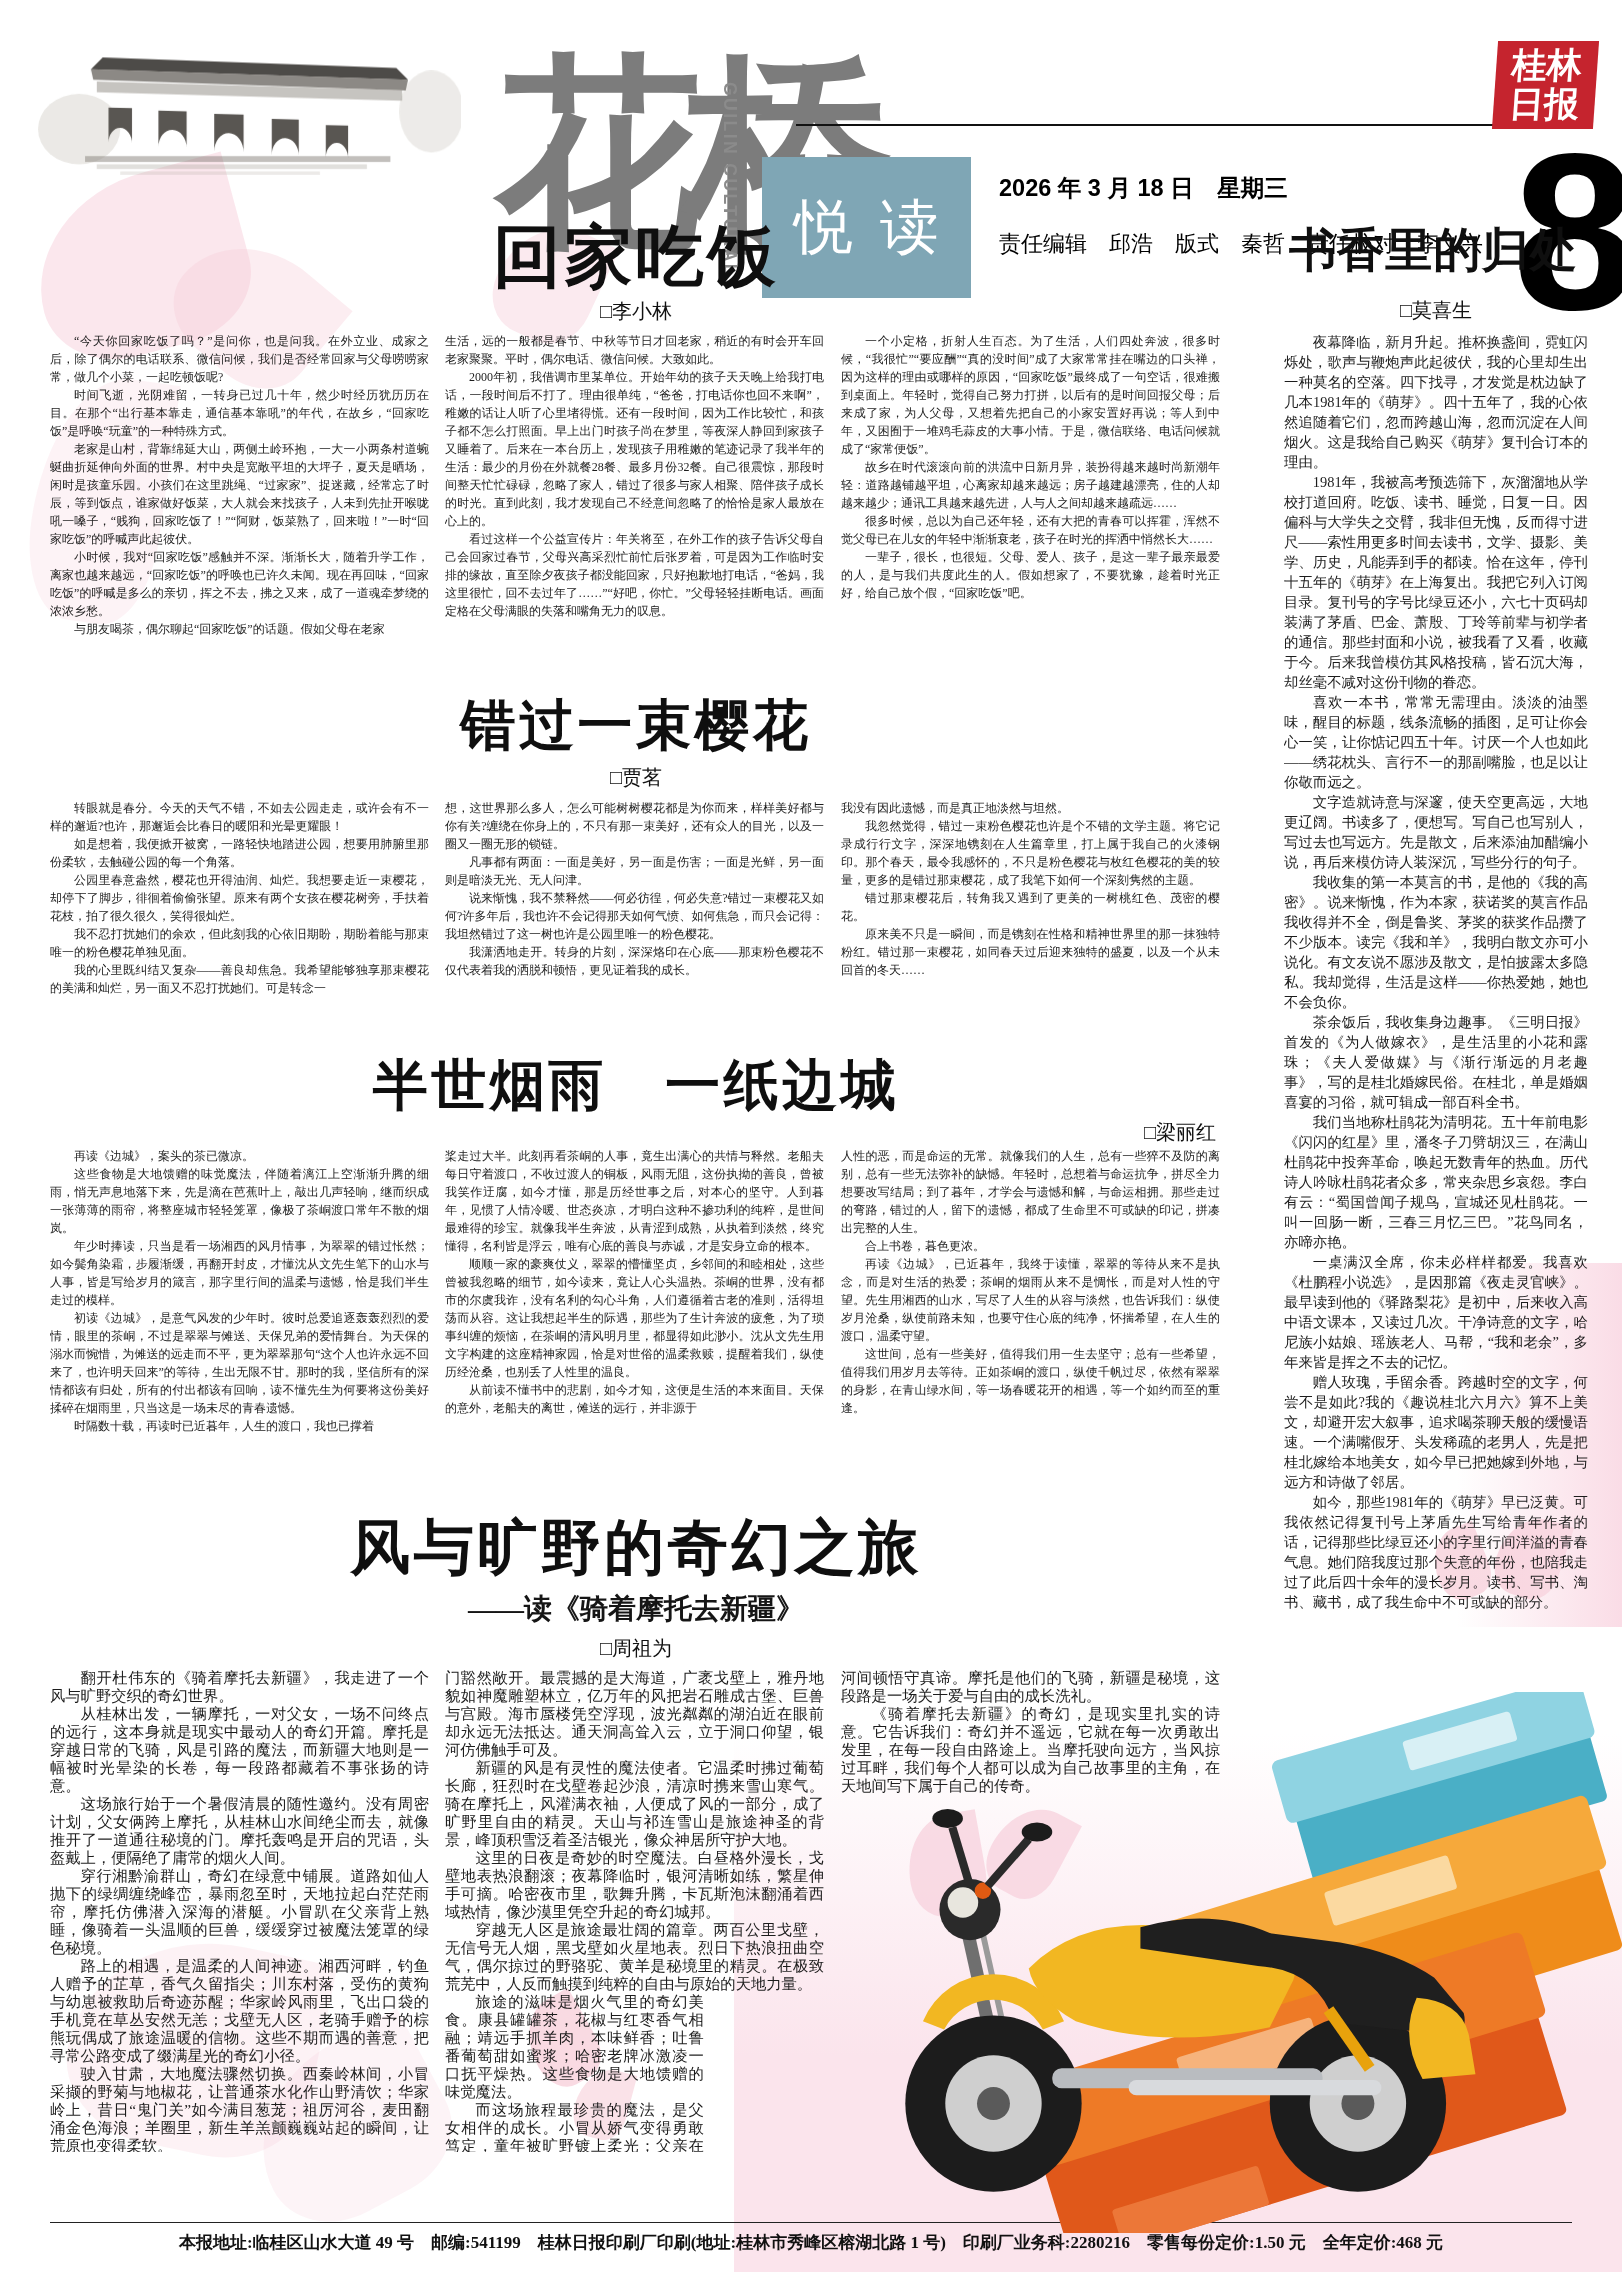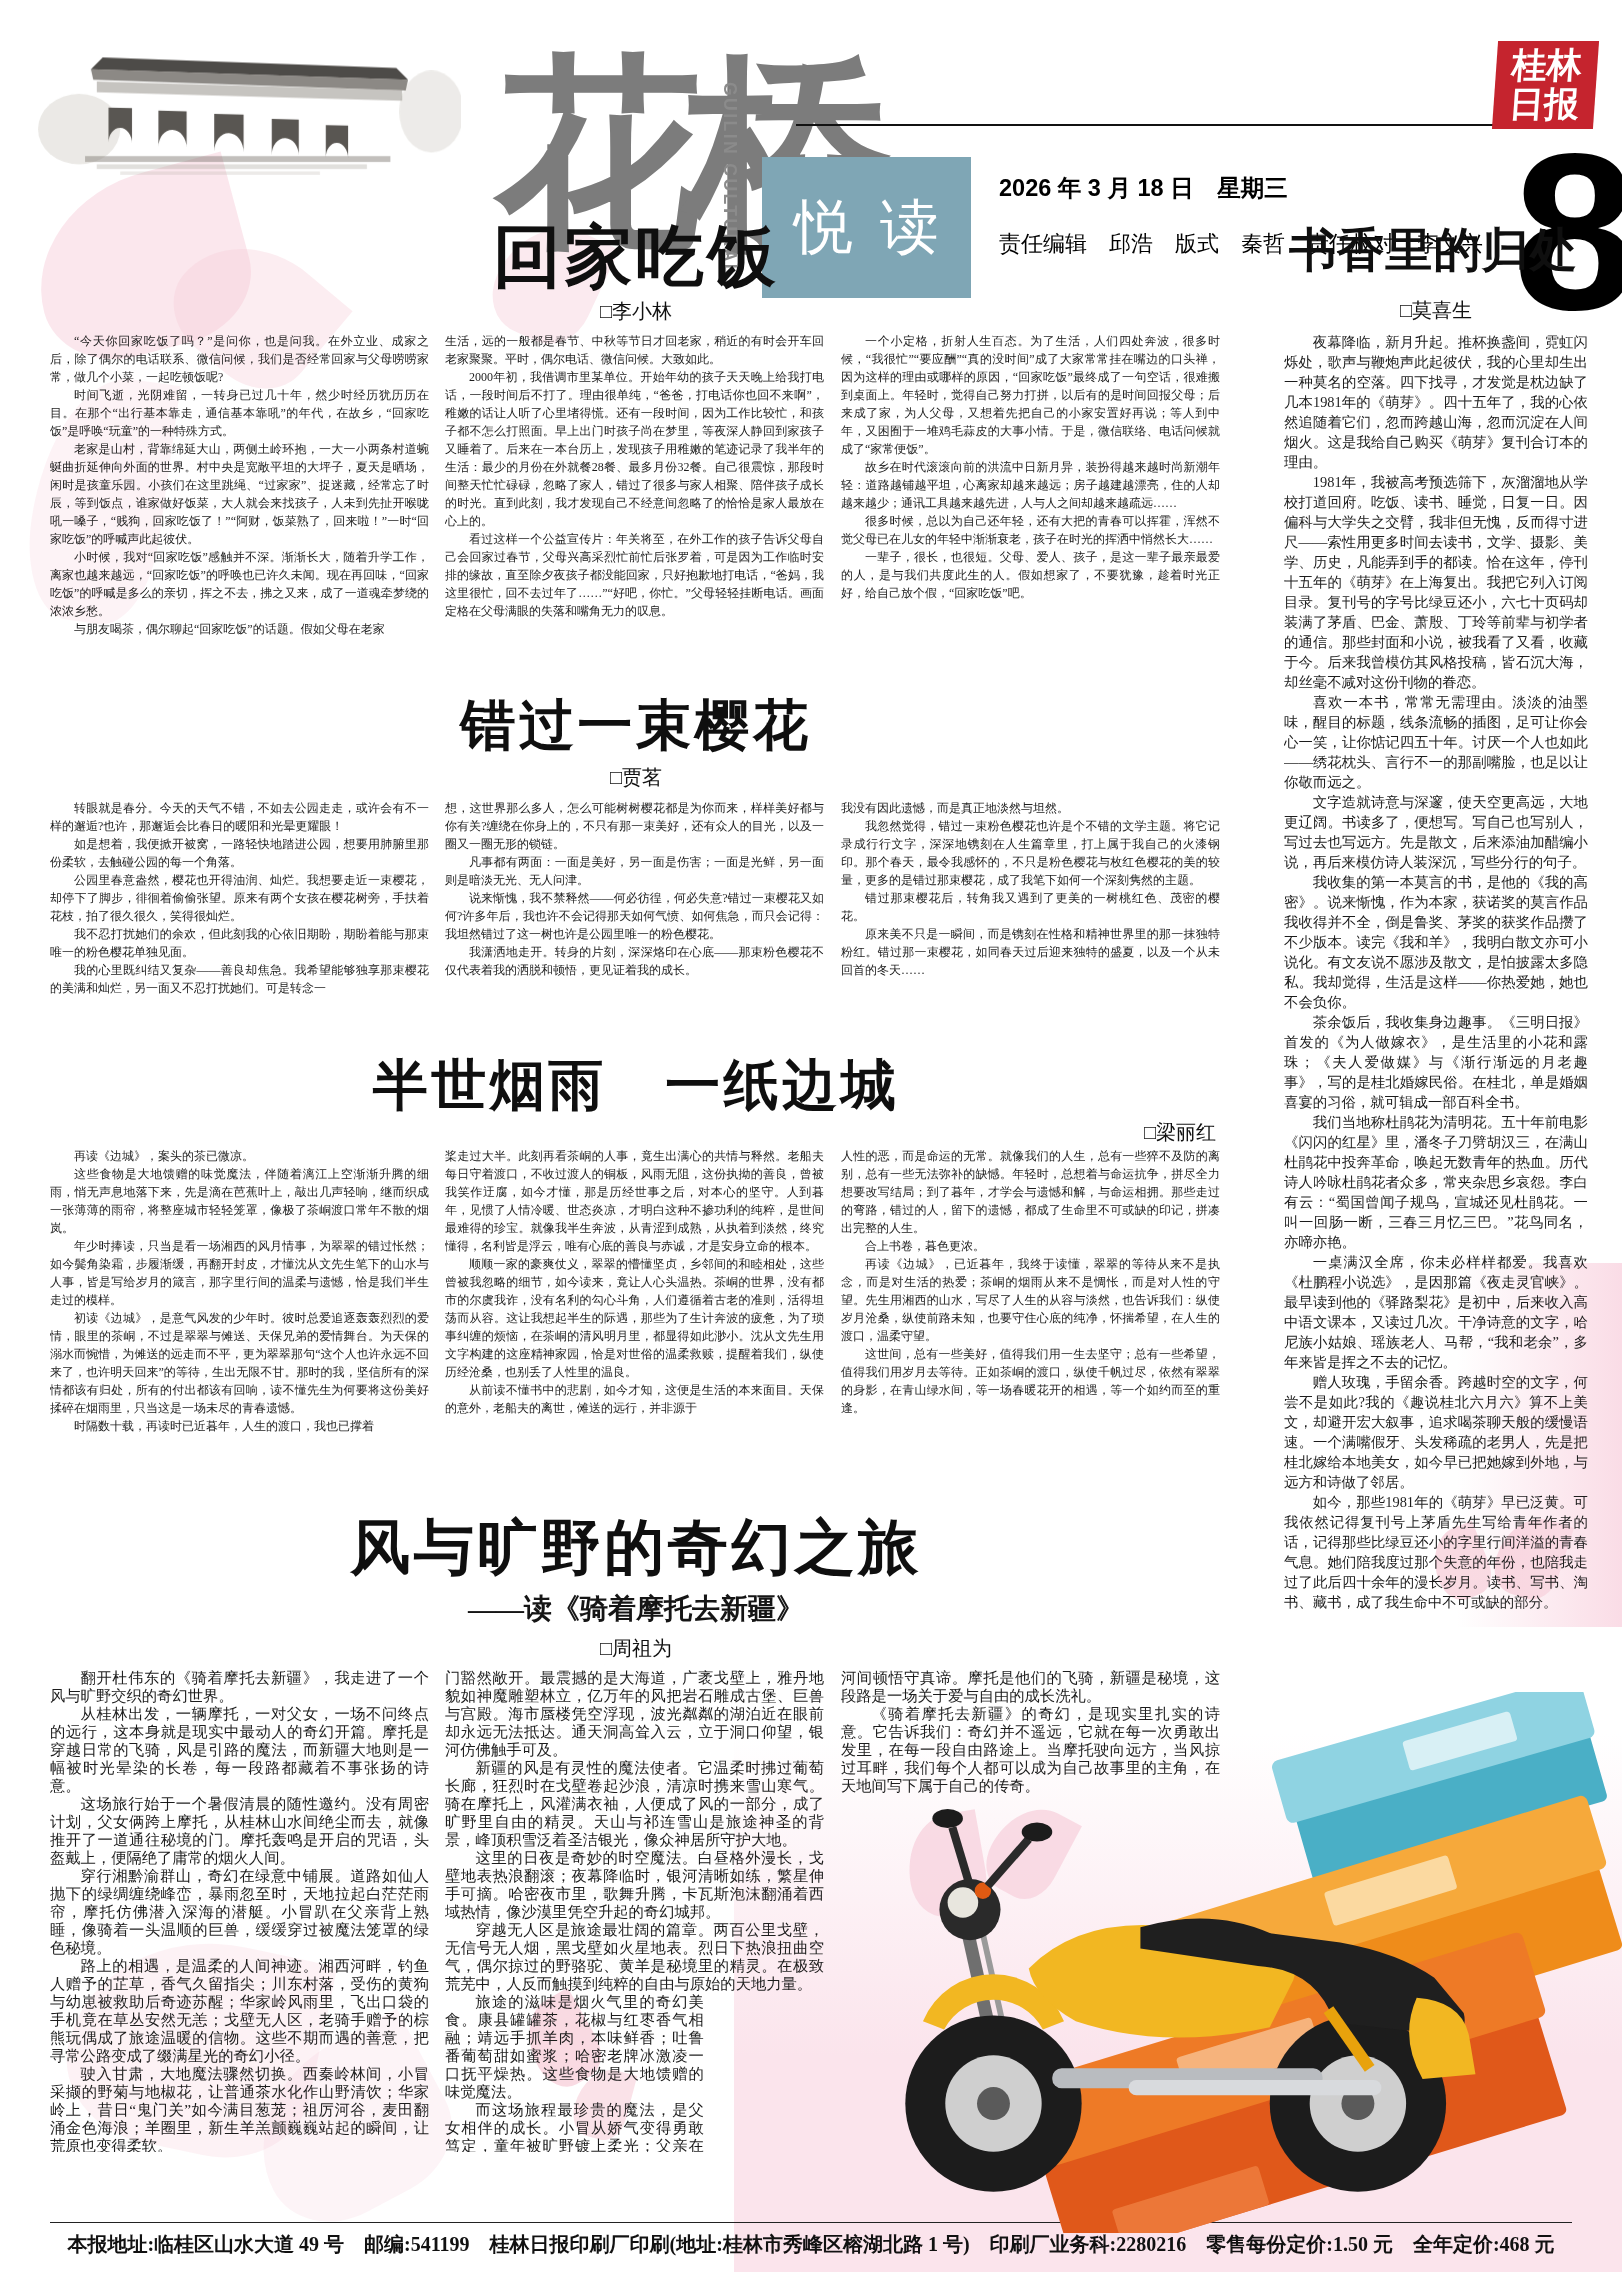--- a/index.html
+++ b/index.html
@@ -57,21 +57,21 @@
   .c-a3-2{left:445px;top:1147px;height:361px;}
   .c-a3-3{left:841px;top:1147px;height:361px;}
   .c-a4-1{left:50px;top:1669px;height:483px;}
   .c-a4-2{left:445px;top:1669px;height:483px;}
   .c-a4-3{left:841px;top:1669px;height:259px;}
   .c-right{left:1284px;top:332px;height:1278px;}
   .spacer{float:right;width:112px;height:176px;margin-left:8.2px;}
   
   .footline{position:absolute;left:50px;top:2222px;width:1522px;height:1.2px;background:#222;}
   .footer{position:absolute;left:50px;top:2231px;width:1522px;text-align:center;
-      font-size:20px;color:#111;font-weight:bold;}
+      font-size:17px;color:#111;font-weight:bold;}
   
   .petal{position:absolute;background:#f6cad6;border-radius:100% 0 60% 60%;opacity:.55;z-index:0;}
   .wash{position:absolute;z-index:0;}
   .ill{position:absolute;z-index:1;}
 </style>
 </head>
 <body>
 
 <div class="page">
 

